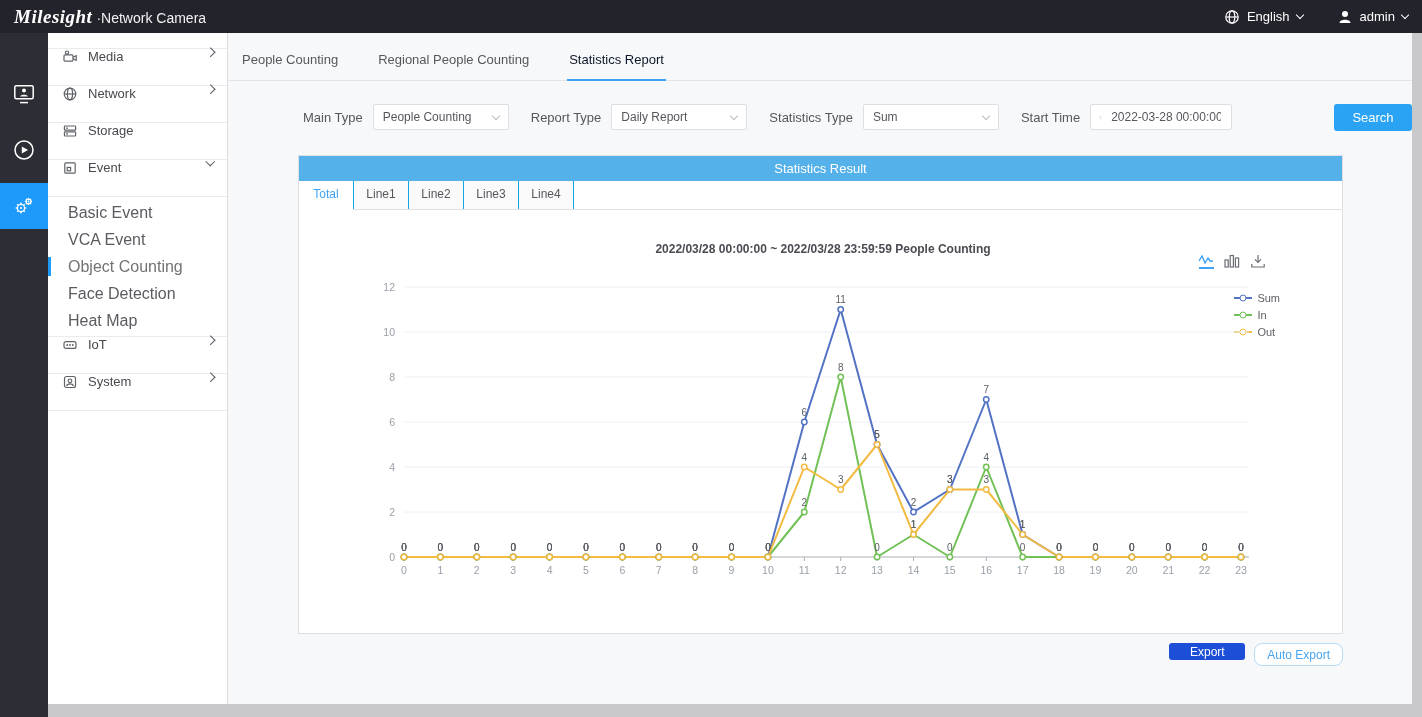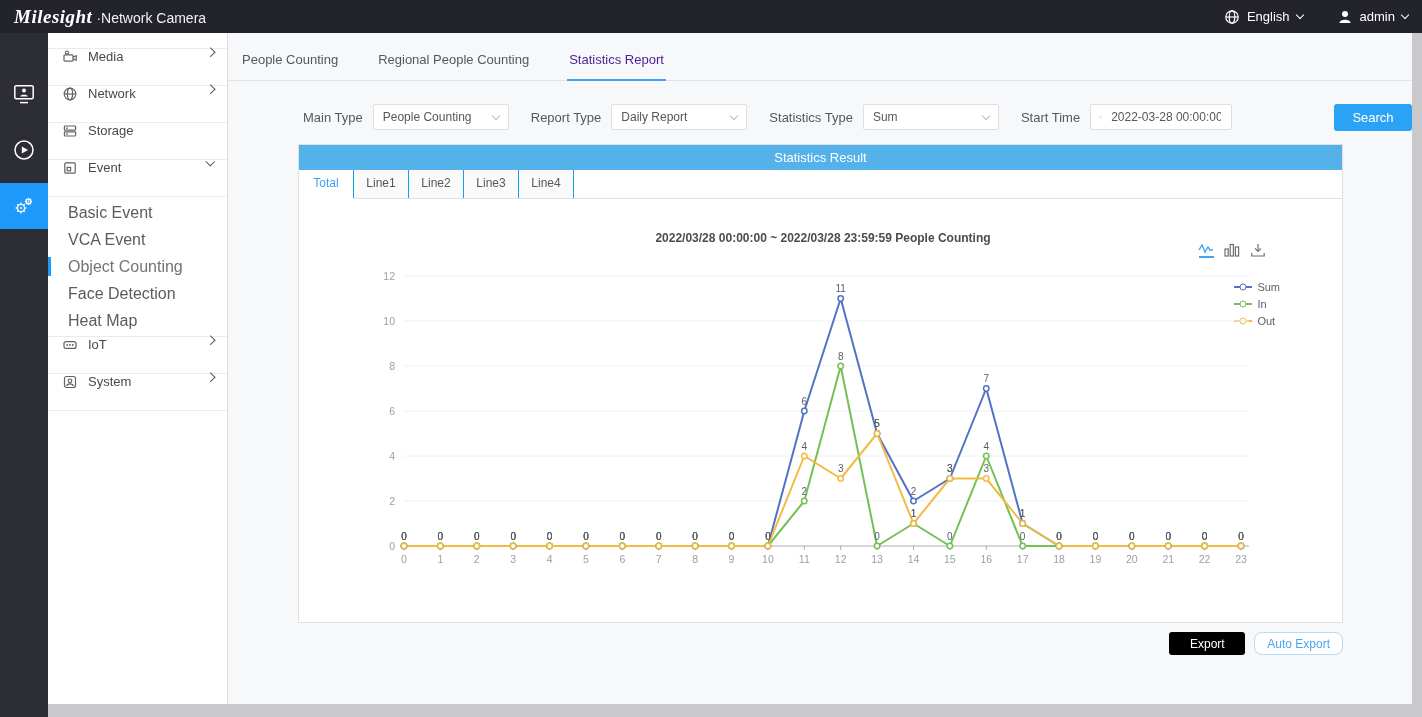--- a/index.html
+++ b/index.html
@@ -31,51 +31,51 @@
   .submenu{border-top:1px solid #ebebee;padding:2px 0;}
   .submenu-item{height:27px;line-height:27px;padding-left:20px;font-size:16px;color:#5a5c61;cursor:pointer;position:relative;}
   .submenu-item.active{color:#737373;}
   .submenu-item.active::before{content:"";position:absolute;left:0;top:4px;bottom:4px;width:3px;background:#1e9bfa;}
   .side-bottom-line{border-top:1px solid #ebebee;}
   .sicon{width:16px;height:16px;flex:0 0 16px;}
   
   .content{position:absolute;left:228px;top:33px;width:1184px;height:671px;background:#f7f8f9;box-sizing:border-box;}
   .nav-tabs{height:48px;border-bottom:1px solid #e4e4e8;display:flex;align-items:flex-end;padding-left:12px;gap:36px;box-sizing:border-box;}
   .nav-tab{font-size:13px;color:#56585d;padding:0 2px 12px;cursor:pointer;border-bottom:2px solid transparent;margin-bottom:-1px;}
-  .nav-tab.active{color:#4c1d95;border-bottom-color:#3fa2f5;margin-top:33px;}
+  .nav-tab.active{color:#0f172a;border-bottom-color:#3fa2f5;margin-top:33px;}
   
   .filters{display:flex;align-items:center;margin:22px 0 0 75px;height:28px;position:relative;width:1109px;}
   .f-label{font-size:13px;color:#55575c;margin-right:10px;white-space:nowrap;}
   .sel{display:flex;align-items:center;justify-content:space-between;width:136px;height:26px;border:1px solid #dcdfe4;border-radius:2px;background:#fff;padding:0 9px;font-size:12px;color:#55575c;box-sizing:border-box;cursor:pointer;margin-right:22px;}
   .sel .chev{color:#b9bdc4;width:5px;height:5px;border-width:1.3px;}
   .time-input{display:flex;align-items:center;gap:7px;width:142px;height:26px;border:1px solid #dcdfe4;border-radius:2px;background:#fff;padding:4px 8px;box-sizing:border-box;}
   .time-input input{border:none;outline:none;width:110px;font-size:12px;color:#55575c;font-family:"Liberation Sans",sans-serif;background:transparent;}
   .btn-search{margin-left:auto;width:78px;height:27px;background:#2aa3f5;color:#fff;border:none;border-radius:3px;font-size:13px;cursor:pointer;font-family:"Liberation Sans",sans-serif;}
   
-  .panel{margin:13px 0 0 70px;width:1045px;border:1px solid #e0e0e4;background:#fff;box-sizing:border-box;}
+  .panel{margin:24px 0 0 70px;width:1045px;border:1px solid #e0e0e4;background:#fff;box-sizing:border-box;}
   .panel-header{height:25px;line-height:25px;background:#55b1ea;color:#fff;text-align:center;font-size:13px;}
   .line-tabs{height:28px;border-bottom:1px solid #e0e0e4;display:flex;background:#fff;}
   .line-tab{width:54px;text-align:center;line-height:27px;font-size:12px;color:#55575c;border-right:1px solid #0ea5e9;background:#fafafb;cursor:pointer;position:relative;}
   .line-tab.active{background:#fff;color:#3fa2f5;}
   .line-tab.active::after{content:"";position:absolute;left:0;right:0;bottom:-1px;height:1px;background:#fff;}
   .chart-area{position:relative;height:423px;}
   .chart-title{position:absolute;left:105px;width:838px;top:32px;text-align:center;font-size:12px;font-weight:bold;color:#4a4c52;}
   .chart-tools{position:absolute;right:76px;top:44px;display:flex;gap:10px;align-items:flex-start;}
   .tool{display:flex;flex-direction:column;align-items:center;gap:2px;cursor:pointer;}
   .tool-underline{width:15px;height:2px;background:#3fa2f5;}
   .legend{position:absolute;right:62px;top:82px;display:flex;flex-direction:column;gap:5px;}
   .legend-item{display:flex;align-items:center;gap:5px;font-size:11px;color:#5f6166;cursor:pointer;}
   .legend-swatch{width:18px;height:2px;position:relative;display:inline-block;}
   .legend-ring{position:absolute;left:50%;top:50%;transform:translate(-50%,-50%);width:5px;height:5px;border:1.5px solid #000;border-radius:50%;background:#fff;}
   #chart-svg{position:absolute;left:0;top:60px;}
   #chart-svg .tick{font-size:10.5px;fill:#9aa0a8;font-family:"Liberation Sans",sans-serif;}
   #chart-svg .dlabel{font-size:10px;fill:#5c6066;font-family:"Liberation Sans",sans-serif;}
   
   .footer-actions{display:flex;justify-content:flex-end;gap:9px;margin:9px 69px 0 0;}
-  .btn-export{min-width:76px;height:23px;background:#000000;color:#fff;border:none;border-radius:3px;font-size:12px;cursor:pointer;padding:0 18px;font-family:"Liberation Sans",sans-serif;}
+  .btn-export{min-width:76px;height:17px;background:#1d4ed8;color:#fff;border:none;border-radius:3px;font-size:12px;cursor:pointer;padding:0 18px;font-family:"Liberation Sans",sans-serif;}
   .btn-auto-export{min-width:84px;height:23px;background:#fff;color:#4aa6f0;border:1px solid #b5dcf8;border-radius:8px;font-size:12px;cursor:pointer;padding:0 12px;font-family:"Liberation Sans",sans-serif;}
 </style>
 </head>
 <body>
 
 <div class="topbar">
   <div class="logo">
     <span class="logo-m">Milesight</span>
     <span class="logo-rest">·Network Camera</span>
   </div>

